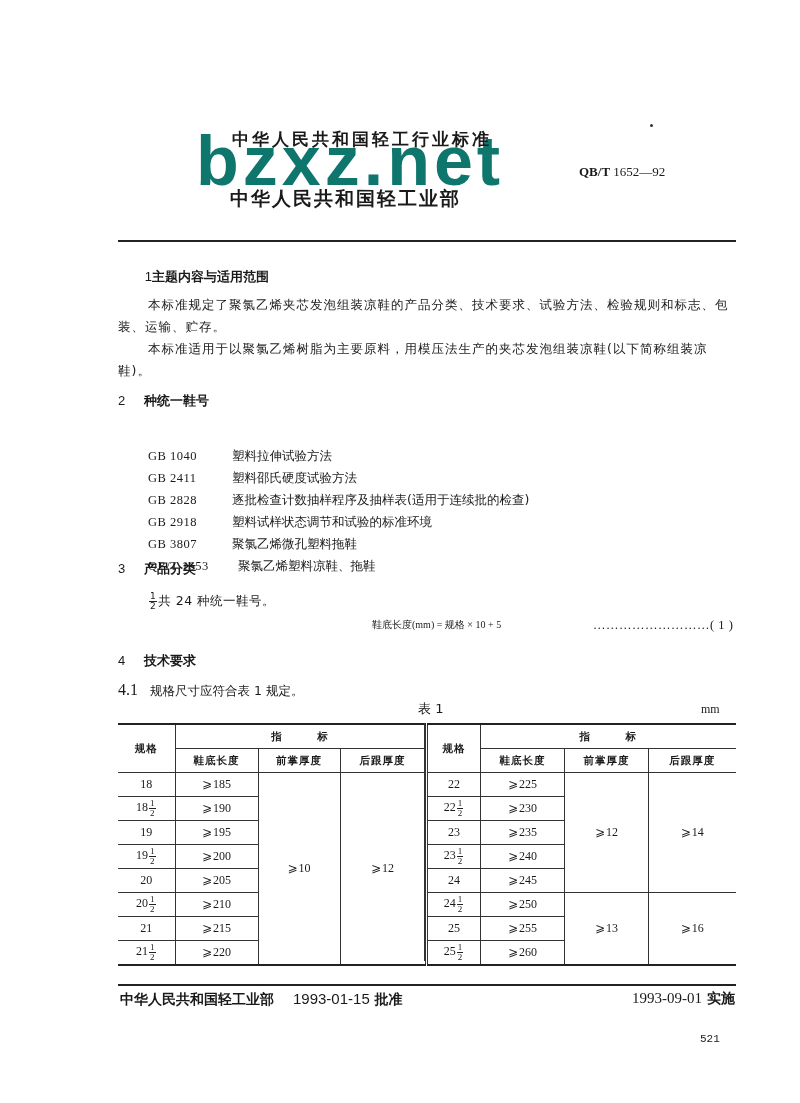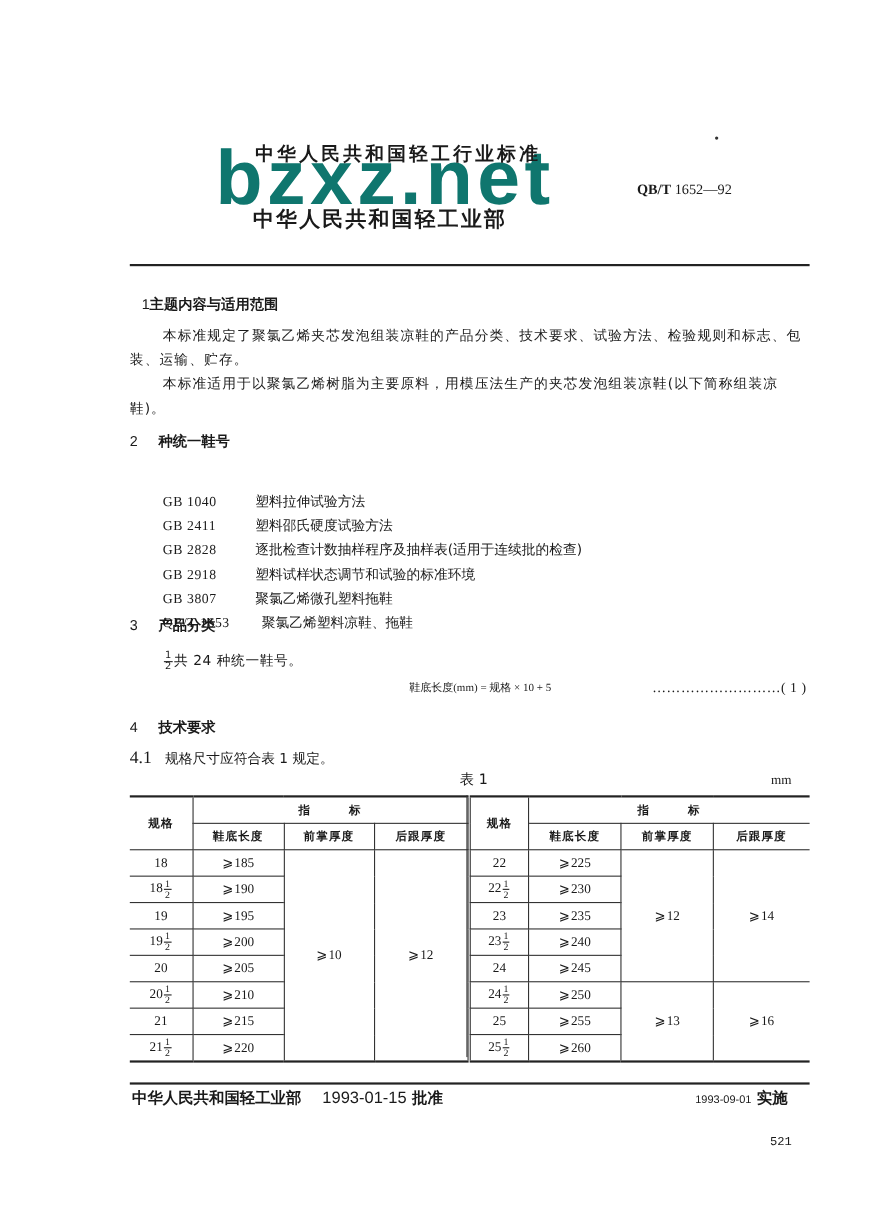--- a/index.html
+++ b/index.html
@@ -40,37 +40,37 @@
   table.left-t td:first-child, table.left-t th:first-child { border-left: none; }
   table.right-t { left: 427px; }
   table.right-t td:last-child, table.right-t th:last-child { border-right: none; }
   .dbl { position: absolute; left: 424px; top: 723px; width: 1px; height: 238px; background: #333; }
   .ge::before { content: "⩾"; font-family: "DejaVu Sans", sans-serif; font-size: 12px; margin-right: 1px; }
 
   .rule-bottom { left: 118px; top: 984px; width: 618px; height: 2px; background: #222; }
   .footer-left { left: 120px; top: 990px; font-size: 14px; font-weight: bold; }
   .footer-left .d { font-family: "Liberation Sans", sans-serif; font-weight: normal; font-size: 15px; padding-left: 19px; }
   .footer-right { left: 632px; top: 990px; font-size: 14px; font-weight: bold; }
-  .footer-right .d { font-family: Liberation Sans, sans-serif; font-weight: normal; font-size: 10px; }
+  .footer-right .d { font-family: Liberation Serif, serif; font-weight: normal; font-size: 15px; }
   .page-no { left: 700px; top: 1033px; font-size: 11px; font-family: Liberation Mono, monospace; }
 </style>
 </head>
 <body>
 
 <div class="abs watermark">bzxz.net</div>
 <div class="abs dot"></div>
 <div class="abs std-org z1">中华人民共和国轻工行业标准</div>
 <div class="abs std-code z1">
   <b>QB/T</b>
   <span>1652—92</span>
 </div>
 <div class="abs doc-title z1">中华人民共和国轻工业部</div>
 <div class="abs rule-top"></div>
 
-<div class="abs sec" style="left:110px; top:268px;text-align:right;">
+<div class="abs sec" style="left:126px; top:268px;text-align:right;">
   <span class="num">1</span><span>主题内容与适用范围</span>
 </div>
 <div class="abs body-text" style="left:148px; top:297px;">本标准规定了聚氯乙烯夹芯发泡组装凉鞋的产品分类、技术要求、试验方法、检验规则和标志、包</div>
 <div class="abs body-text" style="left:118px; top:319px;">装、运输、贮存。</div>
 <div class="abs body-text" style="left:148px; top:341px;">本标准适用于以聚氯乙烯树脂为主要原料，用模压法生产的夹芯发泡组装凉鞋(以下简称组装凉</div>
 <div class="abs body-text" style="left:118px; top:363px;">鞋)。</div>
 
 <div class="abs sec" style="left:118px; top:392px;">
   <span class="num">2</span><span>种统一鞋号</span>
 </div>

